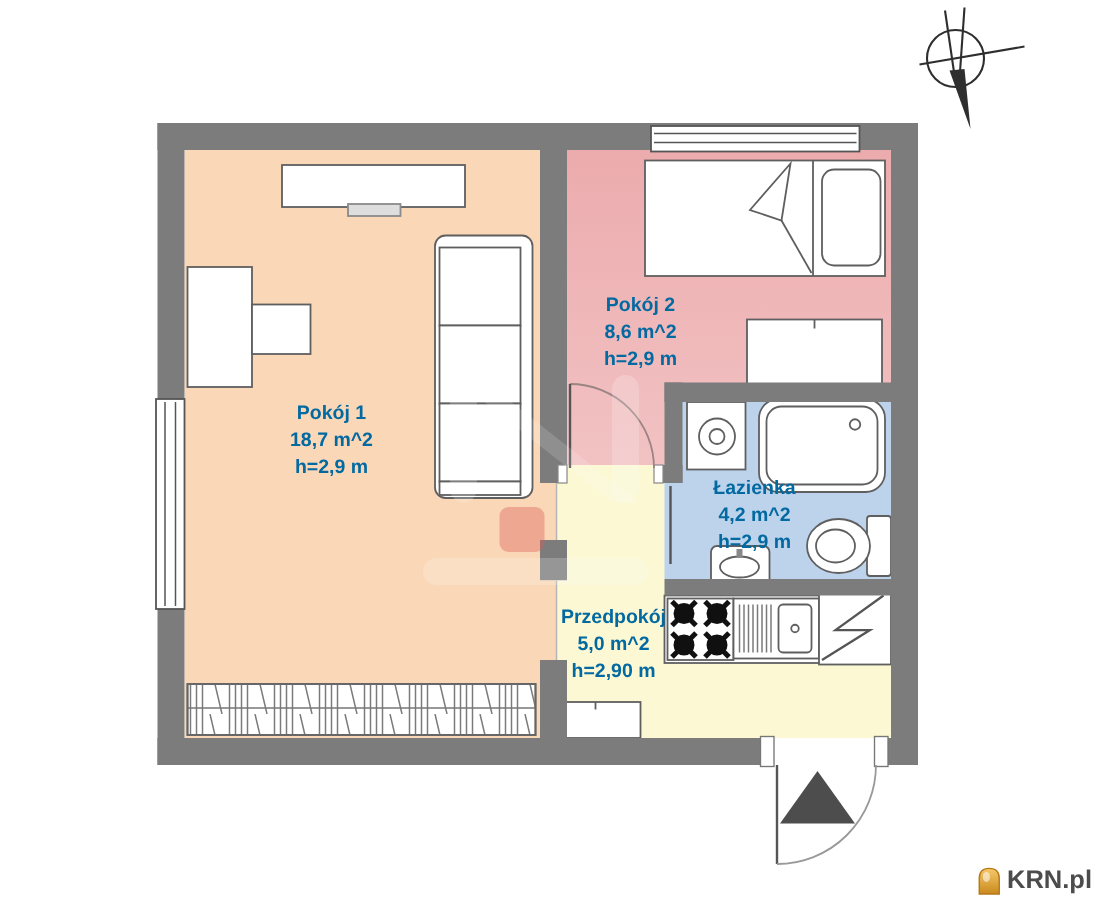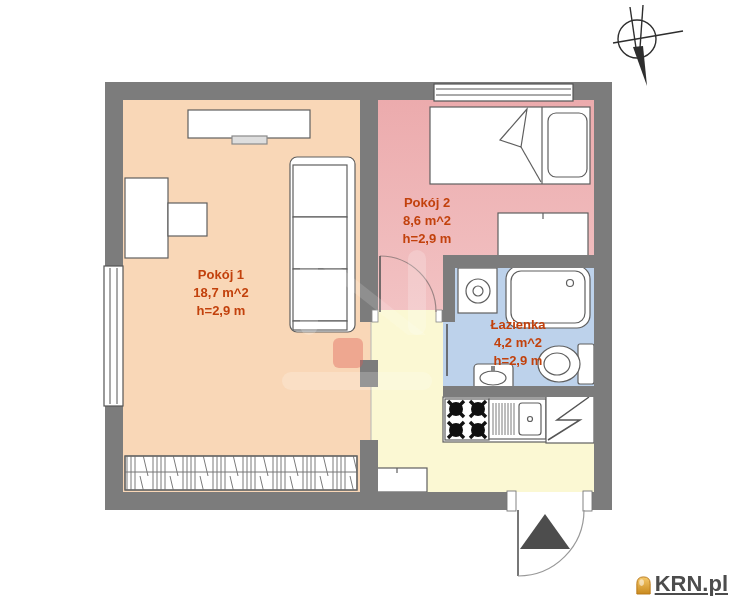--- a/index.html
+++ b/index.html
@@ -3,26 +3,26 @@
 <meta charset="utf-8">
 <style>
   html,body{margin:0;padding:0;background:#fff;}
   #canvas{
     position:relative;width:740px;height:608px;background:#ffffff;overflow:hidden;
     font-family:"Liberation Sans", sans-serif;
   }
   #plan-svg{position:absolute;left:0;top:0;}
   .room-label{
     position:absolute;transform:translateX(-50%);text-align:center;
-    font-size:13px;font-weight:700;line-height:18px;color:#c2410c;white-space:nowrap;
+    font-size:13px;font-weight:700;line-height:18px;color:#0369a1;white-space:nowrap;
   }
   #logo{
     position:absolute;right:12px;bottom:11px;display:flex;align-items:center;gap:2px;
   }
-  #logo .logo-text{font-size:22px;font-weight:700;color:#4c4c4c;letter-spacing:0;text-decoration:underline;}
+  #logo .logo-text{font-size:17px;font-weight:700;color:#4c4c4c;letter-spacing:0;}
 </style>
 </head>
 <body>
 
 <div id="canvas">
 
   <svg id="plan-svg" width="740" height="608" viewBox="0 0 740 608">
     <defs>
       <pattern id="rad" width="30" height="34" patternUnits="userSpaceOnUse">
         <line x1="3" y1="0" x2="3" y2="34" stroke="#7a7a7a" stroke-width="1"></line>
@@ -207,24 +207,29 @@
   <div class="room-label" style="left:221px;top:266px;">
     <div>Pokój 1</div>
     <div>18,7 m^2</div>
     <div>h=2,9 m</div>
   </div>
   <div class="room-label" style="left:427px;top:194px;">
     <div>Pokój 2</div>
     <div>8,6 m^2</div>
     <div>h=2,9 m</div>
   </div>
-  <div class="room-label" style="left:518px;top:316px;">
+  <div class="room-label" style="left:503px;top:316px;">
     <div>Łazienka</div>
     <div>4,2 m^2</div>
     <div>h=2,9 m</div>
+  </div>
+  <div class="room-label" style="left:409px;top:402px;">
+    <div>Przedpokój</div>
+    <div>5,0 m^2</div>
+    <div>h=2,90 m</div>
   </div>
 
   <div id="logo">
     <svg width="19" height="21" viewBox="0 0 20 22">
       <path d="M3,21 V10 Q3,3 10,3 Q17,3 17,10 V21 Z" fill="url(#gold)" stroke="#b87818" stroke-width="1"></path>
       <ellipse cx="8" cy="9" rx="2.5" ry="3.5" fill="#ffffff" opacity="0.55"></ellipse>
     </svg>
     <span class="logo-text">KRN.pl</span>
   </div>
 

